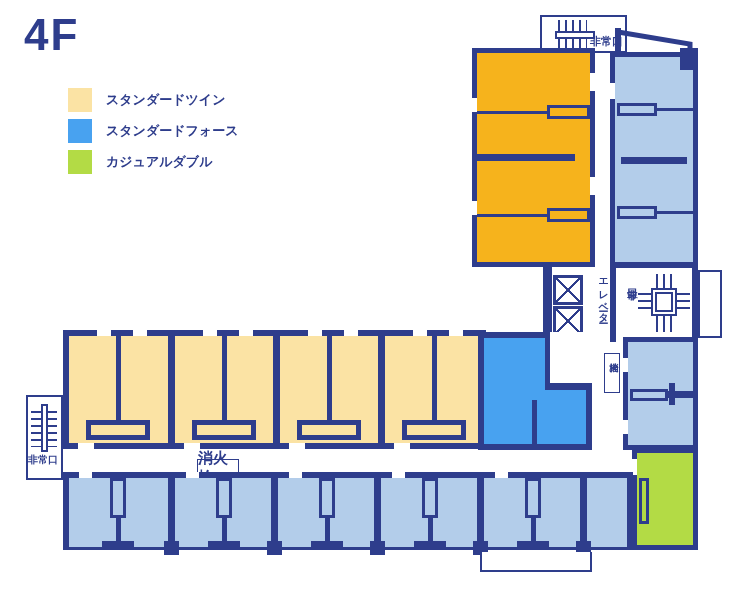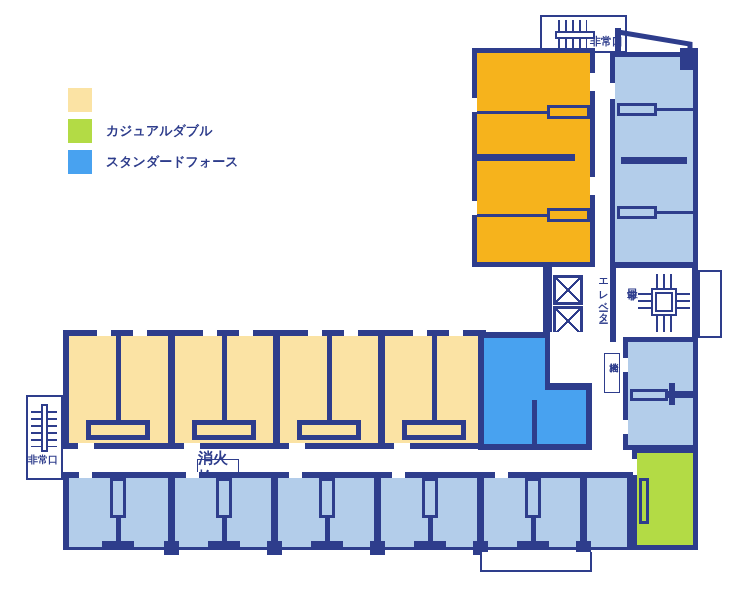--- a/index.html
+++ b/index.html
@@ -29,32 +29,34 @@
   #legend{position:absolute;left:68px;top:88px;display:flex;flex-direction:column;gap:7px;}
   .lrow{display:flex;align-items:center;height:24px;}
   .swatch{width:24px;height:24px;flex:0 0 24px;}
   .ltext{margin-left:14px;font-size:13px;font-weight:bold;color:var(--navy);}
 </style>
 </head>
 <body>
 
 <div id="app" style="--navy: #2e3d8c; --semi: #b3cdea; --twin: #fbe3a4; --casual: #b3db45; --four: #48a2f0; --moderate: #f6b31c;">
 
+  <div id="title">4F</div>
 
   <div id="legend">
     <div class="lrow">
       <div class="swatch bg-twin"></div>
+      <div class="ltext">スタンダードツイン</div>
+    </div>
+    <div class="lrow">
+      <div class="swatch bg-four"></div>
+      <div class="ltext">スタンダードフォース</div>
     </div>
     <div class="lrow">
       <div class="swatch bg-casual"></div>
       <div class="ltext">カジュアルダブル</div>
-    </div>
-    <div class="lrow">
-      <div class="swatch bg-four"></div>
-      <div class="ltext">スタンダードフォース</div>
     </div>
   </div>
 
   <div class="abs white b2" style="left:540px;top:15px;width:87px;height:38px;">
     <div class="abs hatchV" style="left:16px;top:3px;width:29px;height:29px;"></div>
     <div class="abs white b2" style="left:13px;top:14px;width:40px;height:8px;"></div>
     <div class="abs lbl" style="right:2px;bottom:2px;font-size:11px;">非常口</div>
   </div>
 
   <svg class="abs" style="left:604px;top:24px;color:var(--navy);" width="100" height="38" viewBox="0 0 100 38">

